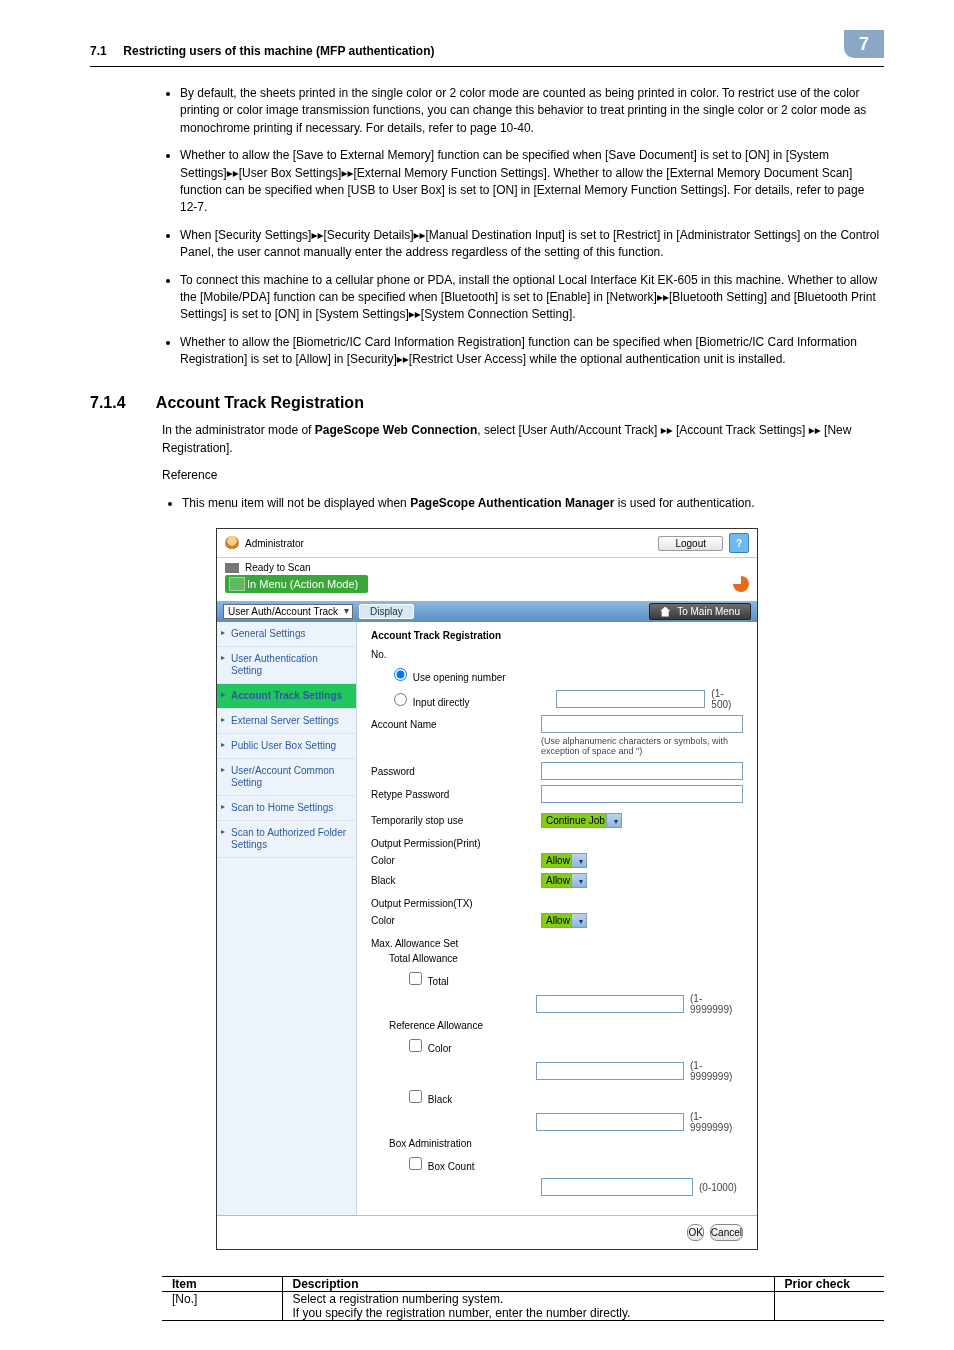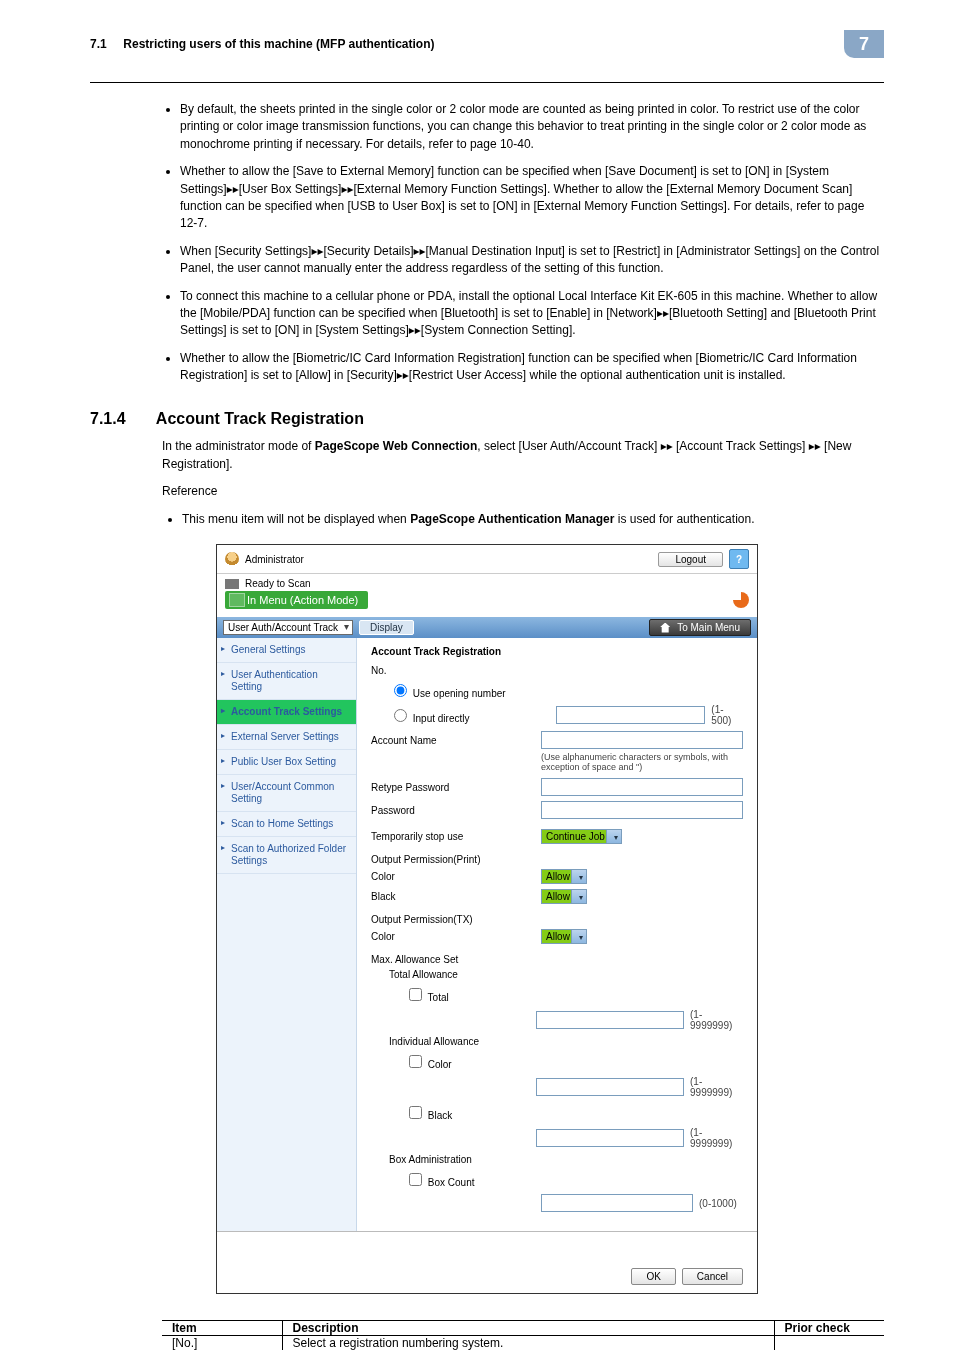--- a/index.html
+++ b/index.html
@@ -9,22 +9,22 @@
     color: #000;
     width: 954px;
     background: #fff;
   }
   .page {
     padding: 30px 70px 30px 90px;
     box-sizing: border-box;
   }
   .hdr {
     display: flex;
-    align-items: center;
-    margin-bottom: 24px;
+    align-items: flex-end;
+    margin-bottom: 8px;
   }
   .hdr-title {
     font-weight: bold;
     font-size: 12px;
   }
   .hdr-chip {
     margin-left: auto;
     background: #8aa7c6;
     color: #fff;
     font-weight: bold;
@@ -210,22 +210,22 @@
   }
   .group-hdr { margin-top:10px; margin-bottom:4px; }
   .shot-footer {
     border-top:1px solid #bbb; padding:8px 14px;
     display:flex; justify-content:flex-end; gap:6px;
     background:#fff;
   }
   .btn {
     background: linear-gradient(#fff,#e4e4e4);
     border:1px solid #888;
-    font-size:10px; padding:2px 14px;
-    border-radius:2px; cursor:pointer;margin-top:28px;
+    font-size:10px; padding:2px 0;
+    border-radius:7px; cursor:pointer;
   }
   
   table.desc {
     border-collapse: collapse;
     width: 100%;
     margin-left: 72px;
     width: calc(100% - 72px);
     font-size: 12px;
   }
   table.desc th, table.desc td {
@@ -344,25 +344,25 @@
             <span class="range">(1-500)</span>
           </div>
 
           <div class="frow">
             <span class="flabel">Account Name</span>
             <span class="txt wide"></span>
           </div>
           <div class="hint">(Use alphanumeric characters or symbols, with exception of space and ")</div>
 
           <div class="frow">
+            <span class="flabel">Password</span>
+            <span class="txt wide"></span>
+          </div>
+          <div class="frow">
             <span class="flabel">Retype Password</span>
-            <span class="txt wide"></span>
-          </div>
-          <div class="frow">
-            <span class="flabel">Password</span>
             <span class="txt wide"></span>
           </div>
 
           <div class="frow" style="margin-top:10px;">
             <span class="flabel">Temporarily stop use</span>
             <span class="sel"><span>Continue Job</span><span class="arrow">▾</span></span>
           </div>
 
           <div class="group-hdr">Output Permission(Print)</div>
           <div class="frow">
@@ -390,21 +390,21 @@
               <span>Total</span>
             </span>
           </div>
           <div class="frow">
             <span class="flabel"></span>
             <span class="txt"></span>
             <span class="range">(1-9999999)</span>
           </div>
 
           <div class="frow">
-              <span class="flabel indent">Individual Allowance</span>
+              <span class="flabel indent">Reference Allowance</span>
             </div>
           <div class="frow">
             <span class="flabel indent2">
               <input type="checkbox" style="">
               <span>Color</span>
             </span>
           </div>
           <div class="frow">
             <span class="flabel"></span>
             <span class="txt"></span>

